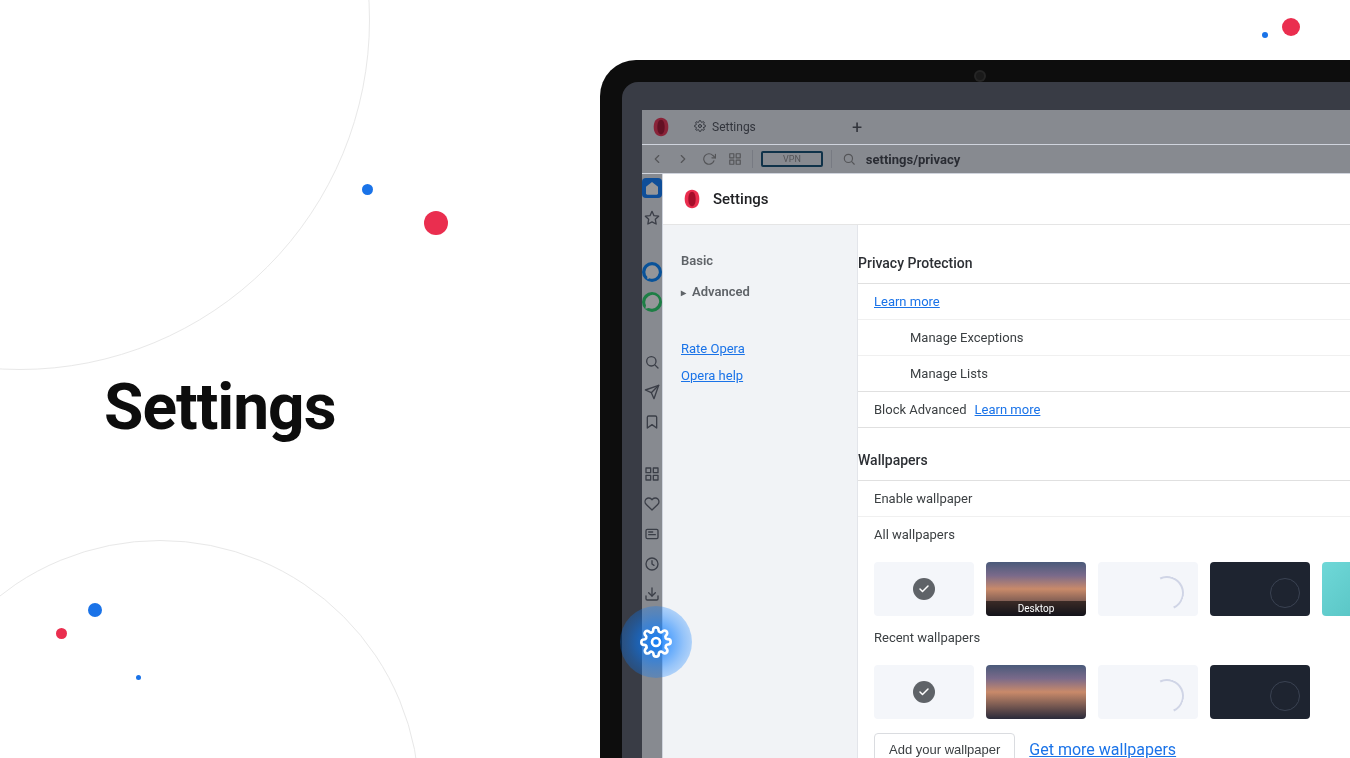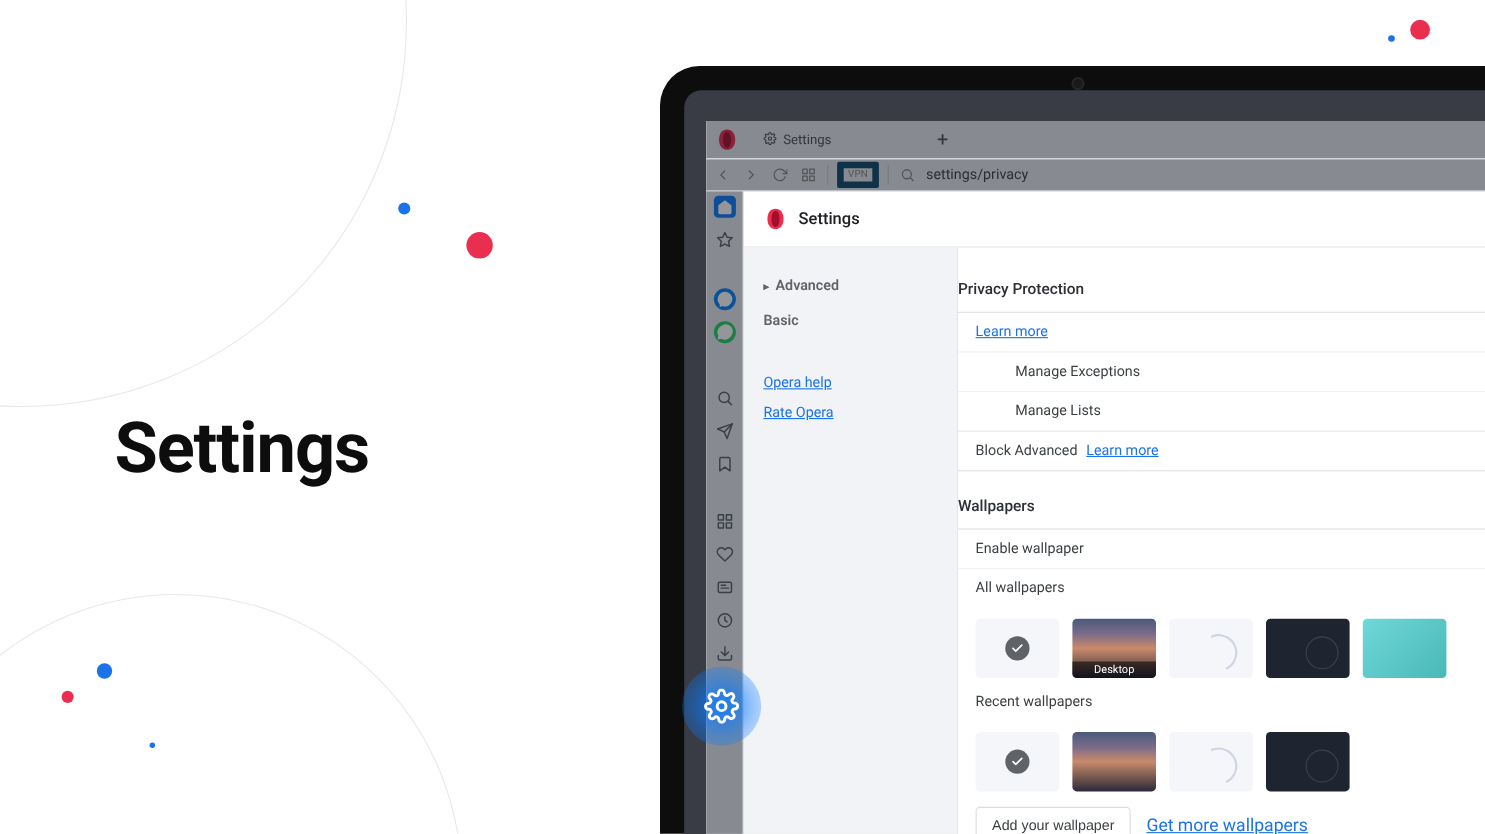--- a/index.html
+++ b/index.html
@@ -96,22 +96,22 @@
   align-items: center;
   height: 30px;
   background: #e6e9ef;
   border-top: 1px solid #d0d4dd;
   border-bottom: 1px solid #d0d4dd;
   padding: 0 6px;
   gap: 8px;
 }
 .nav-icon { width: 18px; height: 18px; display: flex; align-items: center; justify-content: center; color: #888; }
 .nav-icon svg { width: 14px; height: 14px; }
-.vpn-badge { font-size: 9px; border: 6px solid #0c4a6e; border-radius: 2px; padding: 1px 4px; color: #888; }
-.addr-text { font-size: 13px; color: #3c3f46; }
+.vpn-badge { font-size: 9px; border: 2px solid #0c4a6e; border-radius: 2px; padding: 1px 20px; color: #888; }
+.addr-text { font-size: 13px; color: #3c3f46; font-weight: bold; }
 .divider-v { width: 1px; height: 18px; background: #c9cdd6; }
 
 
 .main-row { display: flex; height: calc(100% - 64px); }
 
 
 .sidebar {
   position: relative;
   width: 34px;
   background: #e6e9ef;
@@ -177,21 +177,21 @@
 .section { padding: 0 0 24px 0; }
 .card { border-top: 1px solid #e0e0e0; border-bottom: 1px solid #e0e0e0; background: #fff; }
 .card-row { padding: 10px 16px; font-size: 13px; color: #3c4043; display: flex; align-items: center; gap: 8px; }
 .card-row + .card-row { border-top: 1px solid #f0f0f0; }
 .card-row.sub { padding-left: 52px; cursor: pointer; }
 .link-inline { color: #1a73e8; text-decoration: underline; cursor: pointer; }
 
 
 .wp-grid { display: flex; gap: 12px; padding: 10px 16px 4px 16px; }
 .wp-thumb {
-  width: 76px; height: 54px; border-radius: 4px; cursor: pointer;
+  width: 100px; height: 54px; border-radius: 4px; cursor: pointer;
   display: flex; align-items: center; justify-content: center;
   position: relative; font-size: 11px; color: #fff;
   background-size: cover; background-position: center;
 }
 .wp-none { background: #f4f6fa; }
 .wp-none .check { width: 22px; height: 22px; background: #5f6368; border-radius: 50%; display: flex; align-items: center; justify-content: center; }
 .wp-desktop { background: linear-gradient(180deg,#4a5a7a 0%, #7a6a8a 25%, #c98a6a 50%, #2a2a3a 100%); }
 .wp-desktop .label { position: absolute; bottom: 0; left: 0; right: 0; background: rgba(0,0,0,0.55); text-align: center; font-size: 10px; padding: 2px 0; border-radius: 0 0 4px 4px; }
 .wp-wave { background: #f4f6fa; position: relative; overflow: hidden; }
 .wp-wave::after { content: ""; position: absolute; width: 30px; height: 30px; border: 2px solid #d0d5e6; border-radius: 50%; border-left-color: transparent; border-bottom-color: transparent; right: 14px; top: 14px; transform: rotate(20deg); }
@@ -379,25 +379,25 @@
                   <path d="M12 2C7 2 4 6 4 12s3 10 8 10 8-4 8-10S17 2 12 2z" fill="#ea2e4f"></path>
                   <path d="M12 4c-2.5 0-4 3.5-4 8s1.5 8 4 8 4-3.5 4-8-1.5-8-4-8z" fill="#a50e2a"></path>
                 </svg>
             </span>
             <span class="settings-header-title">Settings</span>
           </div>
 
           <div class="settings-body">
 
             <div class="settings-nav">
+              <div class="nav-item bold">Basic</div>
               <div class="nav-item bold caret">Advanced</div>
-              <div class="nav-item bold">Basic</div>
               <div style="height:28px"></div>
+              <a class="nav-link">Rate Opera</a>
               <a class="nav-link">Opera help</a>
-              <a class="nav-link">Rate Opera</a>
             </div>
 
             <div class="settings-content">
 
               <div class="section" style="padding-left:0;">
                 <div class="section-title">Privacy Protection</div>
                 <div class="card">
                   <div class="card-row">
                     <span class="link-inline">Learn more</span>
                   </div>

